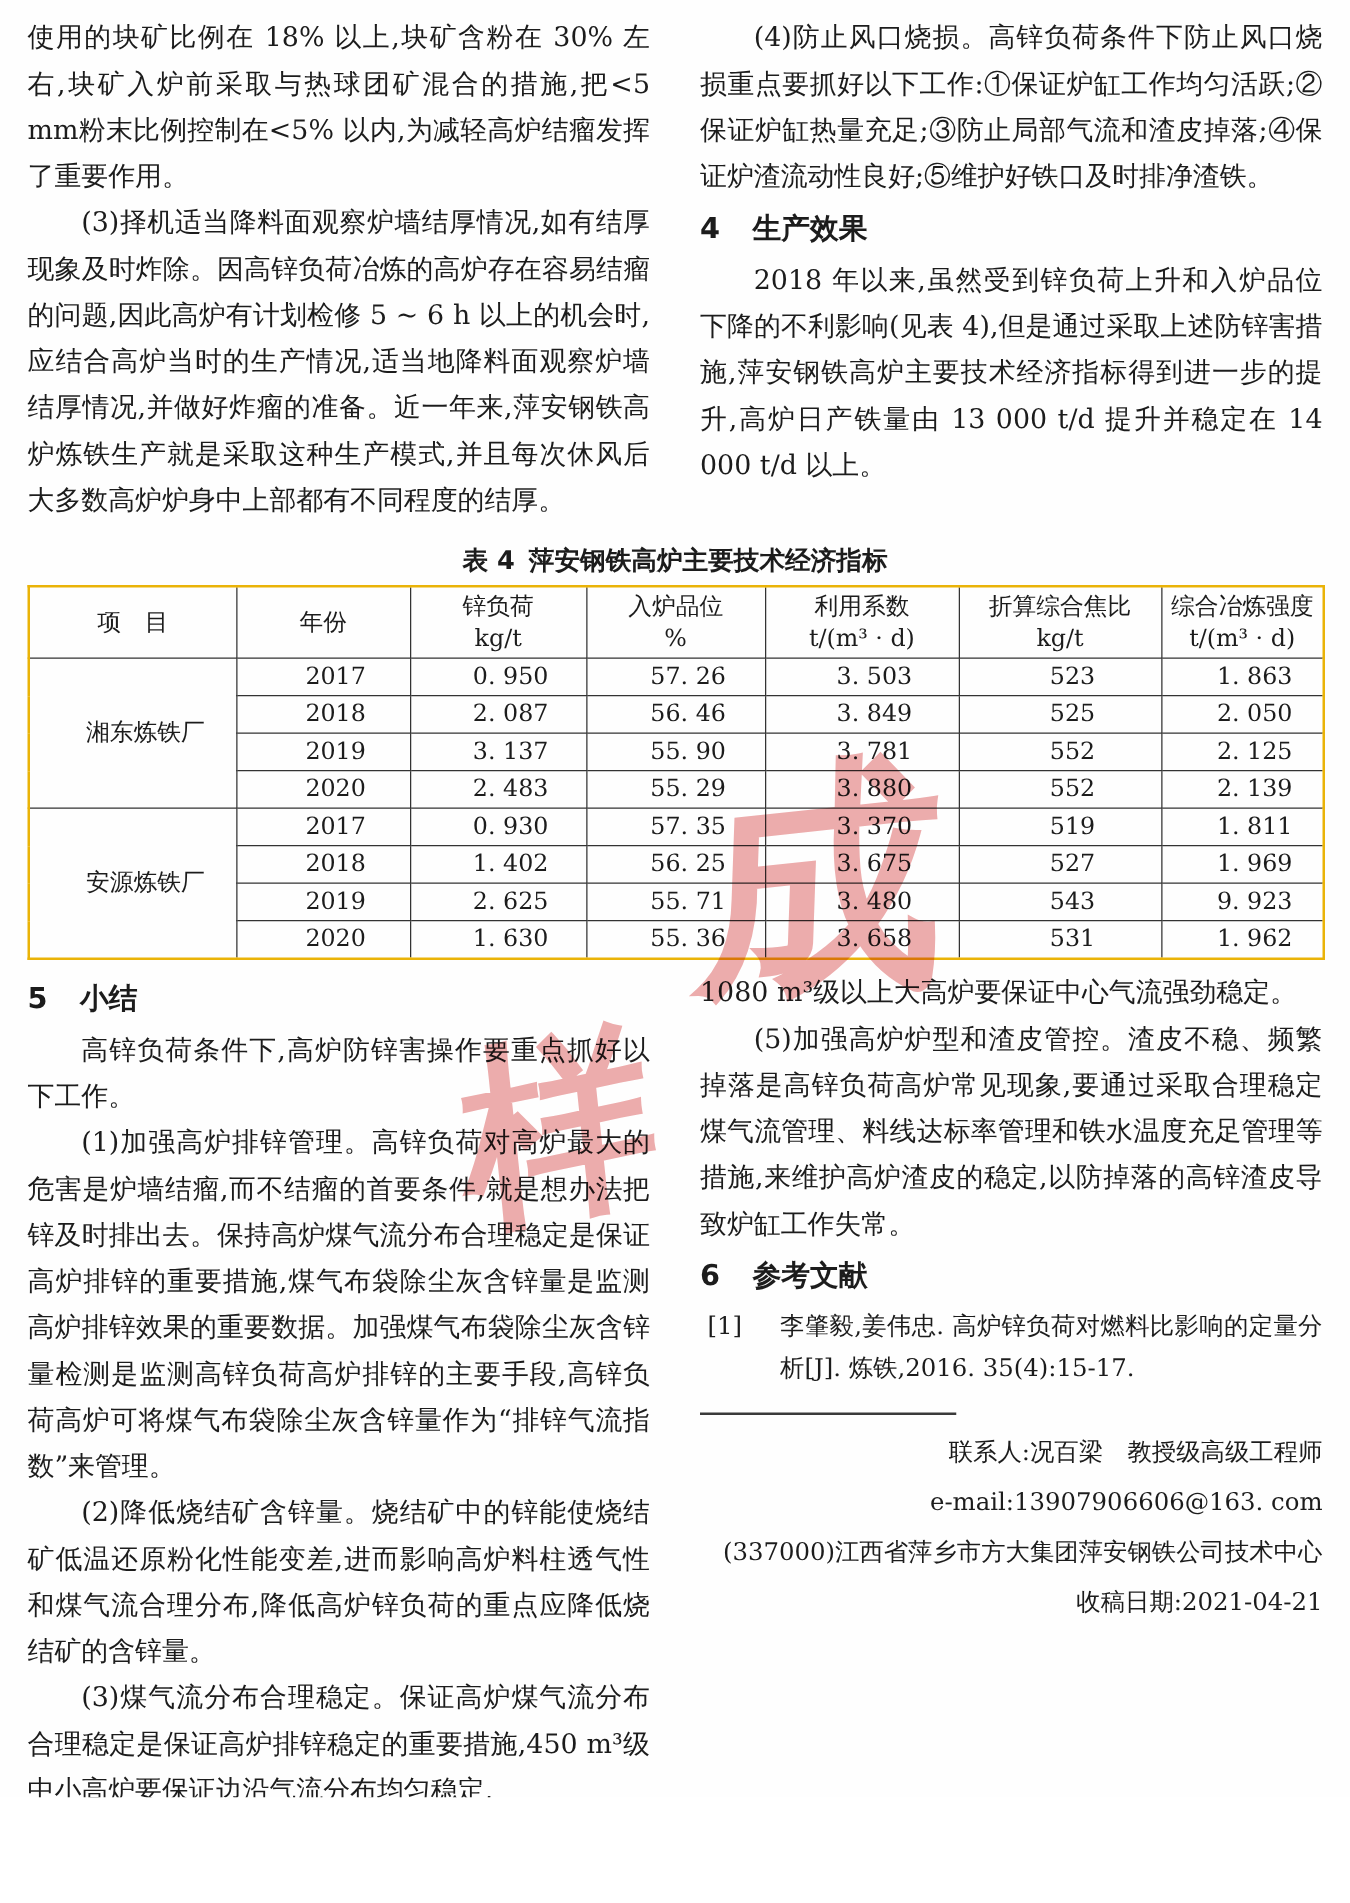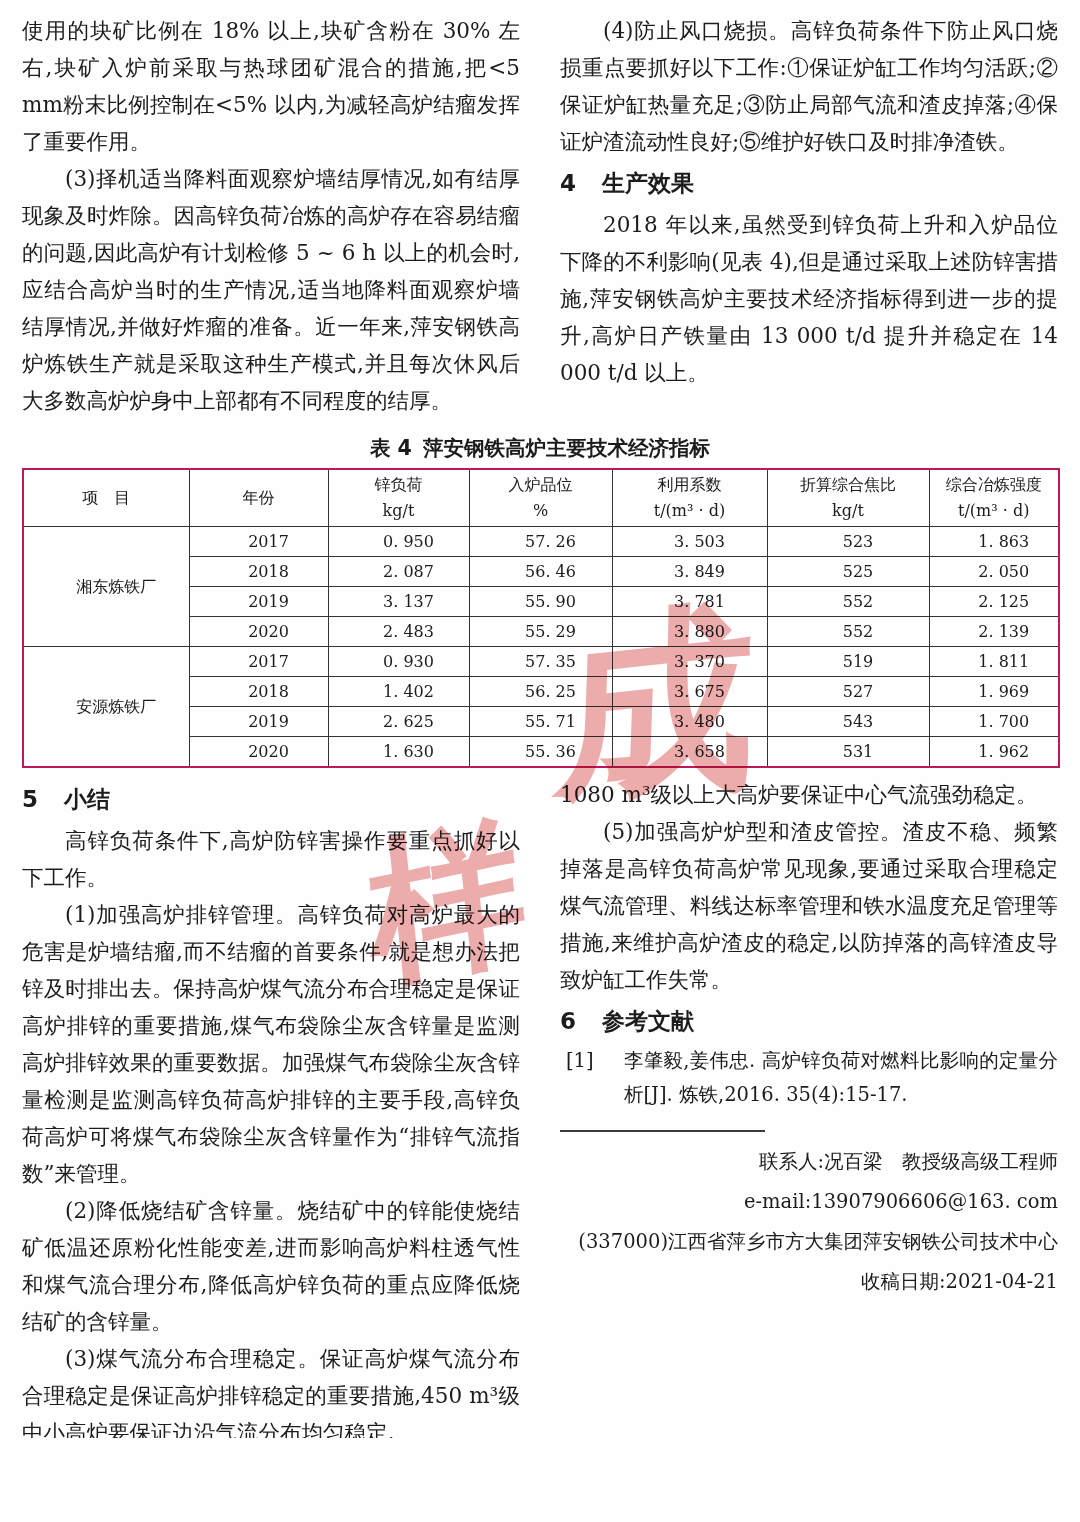--- a/index.html
+++ b/index.html
@@ -45,22 +45,22 @@
     font-family: "DejaVu Sans", "Liberation Sans", sans-serif;
     font-weight: 700;
     font-size: 20.5px;
   }
   .table-caption .cap-label { margin-right: 4px; }
   .table-wrap { position: absolute; left: 22px; top: 468px; width: 1036px; }
   table.metrics {
     width: 100%;
     border-collapse: collapse;
     table-layout: fixed;
-    font-size: 16px;
-    border: 2px solid #be185d;
+    font-size: 19px;
+    border: 2px solid #eab308;
   }
   table.metrics th, table.metrics td {
     border: 1px solid #333;
     text-align: center;
     vertical-align: middle;
     padding: 0;
     font-weight: normal;
   }
   table.metrics td { height: 29px; line-height: 29px; padding-left: 20px; }
   .thw { display: flex; flex-direction: column; justify-content: center; height: 56px; }
@@ -232,21 +232,21 @@
           <td>3. 675</td>
           <td>527</td>
           <td>1. 969</td>
         </tr>
         <tr>
           <td>2019</td>
           <td>2. 625</td>
           <td>55. 71</td>
           <td>3. 480</td>
           <td>543</td>
-          <td>1. 700</td>
+          <td>9. 923</td>
         </tr>
         <tr>
           <td>2020</td>
           <td>1. 630</td>
           <td>55. 36</td>
           <td>3. 658</td>
           <td>531</td>
           <td>1. 962</td>
         </tr>
       </tbody>

